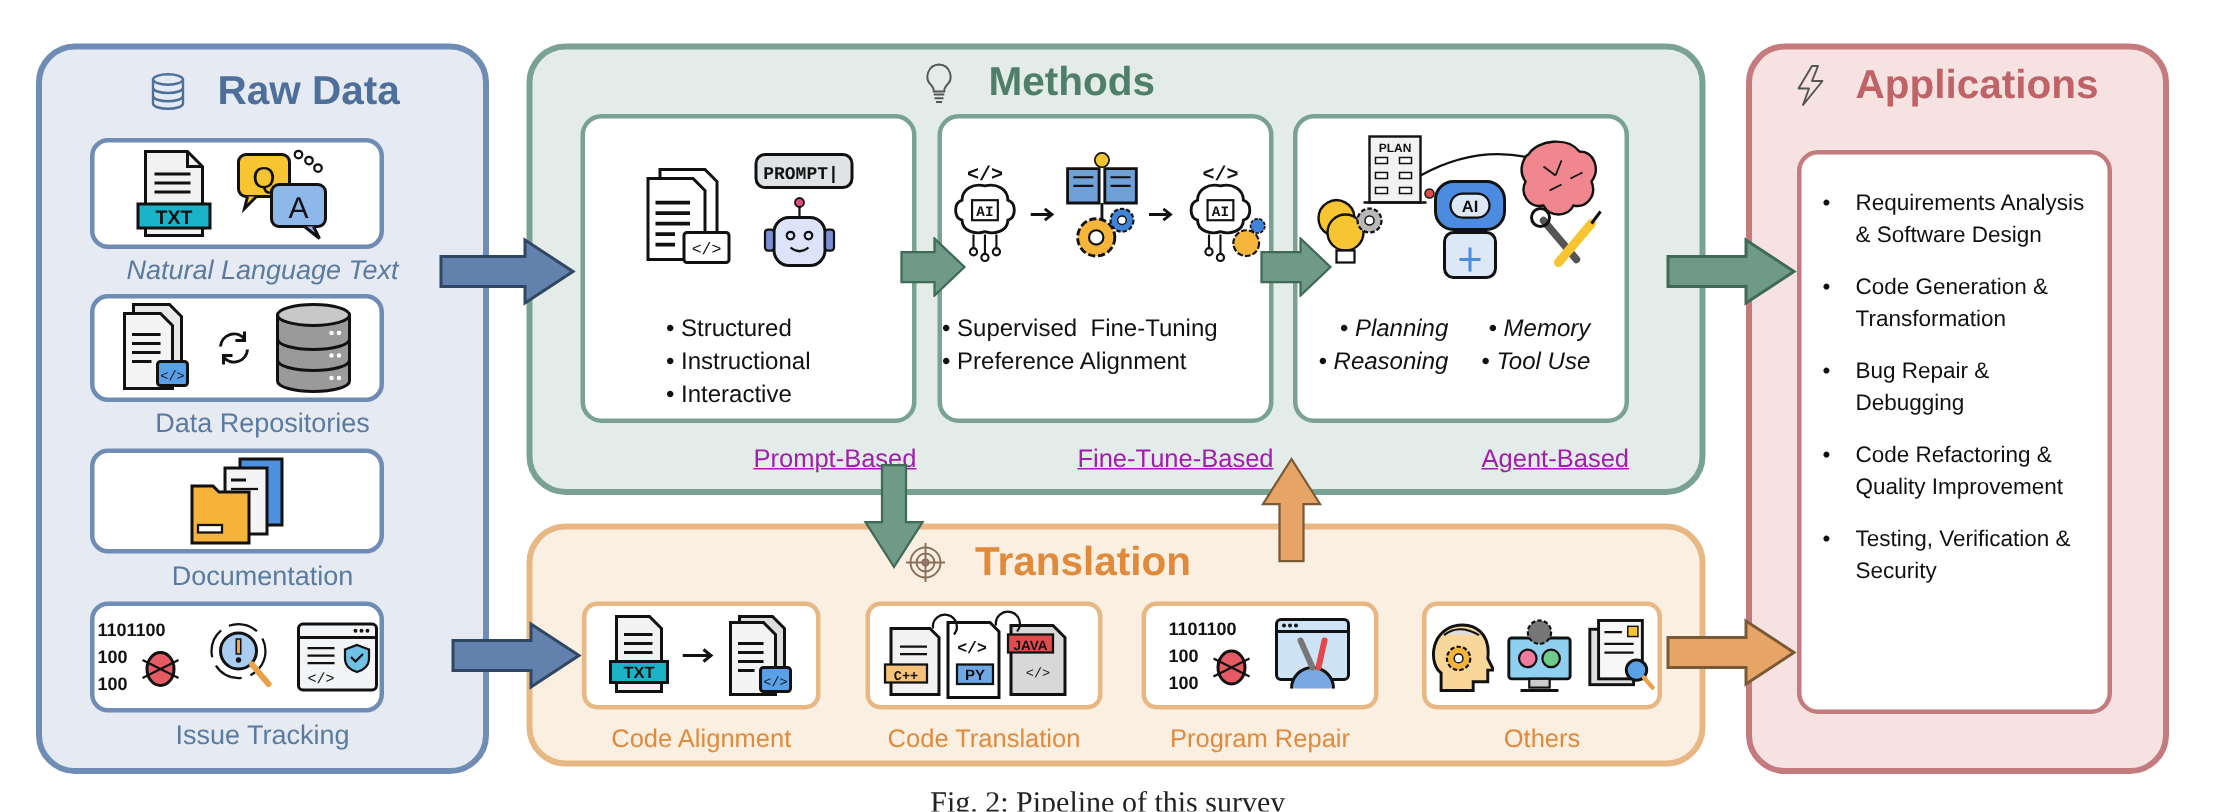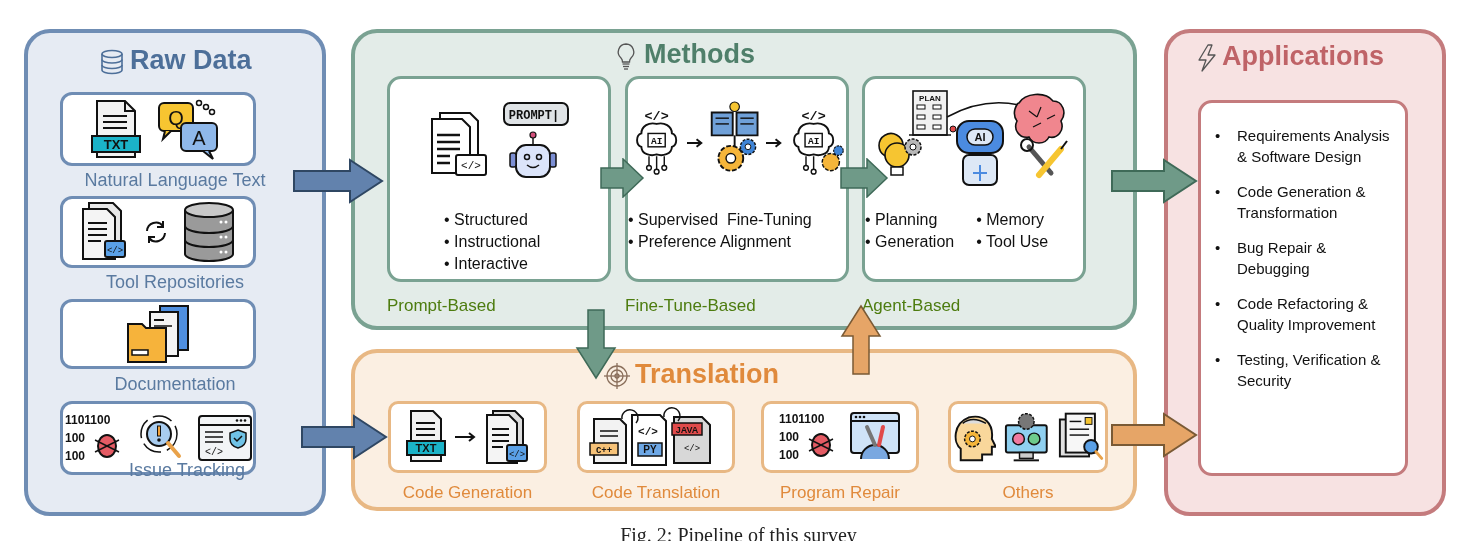--- a/index.html
+++ b/index.html
@@ -5,37 +5,37 @@
   * { box-sizing: border-box; margin: 0; padding: 0; }
   html, body { width: 1477px; height: 541px; background: #ffffff; overflow: hidden; }
   body { position: relative; font-family: "Liberation Sans", "DejaVu Sans", sans-serif; }
 
   .panel { position: absolute; border-radius: 26px; border-width: 4px; border-style: solid; }
   .raw-panel { left: 24px; top: 29px; width: 302px; height: 487px; background: #e6ebf3; border-color: #6f8db4; }
   .methods-panel { left: 351px; top: 29px; width: 786px; height: 301px; background: #e3ece8; border-color: #7aa292; }
   .bench-panel { left: 351px; top: 349px; width: 786px; height: 162px; background: #fbefe2; border-color: #e8b884; }
   .apps-panel { left: 1164px; top: 29px; width: 282px; height: 487px; background: #f7e2e2; border-color: #c47b7d; }
 
-  .panel-title { position: absolute; display: flex; align-items: flex-end; gap: 4px; font-weight: bold; font-size: 27px; }
+  .panel-title { position: absolute; display: flex; align-items: center; gap: 19px; font-weight: bold; font-size: 27px; }
   .raw-title { left: 70px; top: 12px; color: #4d6f99; }
   .methods-title { left: 257px; top: 6px; color: #4f7f6a; }
   .bench-title { left: 248px; top: 6px; color: #e08a3c; }
   .apps-title { left: 28px; top: 8px; color: #bf6367; }
 
   .title-icon { width: 28px; height: 28px; display: inline-block; }
 
   
   .raw-card { position: absolute; left: 60px; width: 196px; background: #fff; border: 3px solid #6f8db4; border-radius: 12px; display: flex; align-items: center; justify-content: center; gap: 10px; }
   .raw-label { position: absolute; left: 24px; width: 302px; text-align: center; color: #5a7aa0; font-size: 18px; }
 
   
   .method-card { position: absolute; top: 76px; width: 224px; height: 206px; background: #fff; border: 3px solid #7aa292; border-radius: 14px; }
   .method-icons { position: absolute; left: 0; right: 0; top: 14px; height: 100px; display: flex; align-items: center; justify-content: center; gap: 6px; }
   .method-bullets { position: absolute; left: 0; right: 0; top: 130px; font-size: 16px; color: #111; line-height: 22px; }
-  .method-label { position: absolute; top: 296px; width: 224px; text-align: left; color: #4d7c0f; font-size: 17px; }
+  .method-label { position: absolute; top: 296px; width: 224px; text-align: right; color: #a21caf; font-size: 17px; text-decoration: underline; }
 
   
   .bench-card { position: absolute; top: 401px; height: 72px; background: #fff; border: 3px solid #e8b884; border-radius: 10px; display: flex; align-items: center; justify-content: center; gap: 6px; }
   .bench-label { position: absolute; top: 483px; text-align: center; color: #e08a3c; font-size: 17px; }
 
   
   .apps-card { position: absolute; left: 1198px; top: 100px; width: 210px; height: 376px; background: #fff; border: 3px solid #c47b7d; border-radius: 14px; padding: 22px 10px 0 14px; }
   .apps-list { list-style: none; }
   .apps-list li { display: flex; gap: 14px; font-size: 15px; line-height: 21px; color: #111; margin-bottom: 14px; }
   .apps-list li .dot { width: 8px; flex: 0 0 8px; }
@@ -72,21 +72,21 @@
     <path d="M10 34l-2 8 8-8" fill="#f7c531" stroke="#111" stroke-width="2"></path>
     <text x="21" y="28" text-anchor="middle" font-family="Liberation Sans, sans-serif" font-size="20" fill="#111">Q</text>
     <rect x="26" y="26" width="36" height="28" rx="5" fill="#8fb8ea" stroke="#111" stroke-width="2"></rect>
     <path d="M54 54l4 8-10-8" fill="#8fb8ea" stroke="#111" stroke-width="2"></path>
     <text x="44" y="48" text-anchor="middle" font-family="Liberation Sans, sans-serif" font-size="20" fill="#111">A</text>
     <circle cx="44" cy="6" r="2.5" fill="none" stroke="#111" stroke-width="1.5"></circle>
     <circle cx="51" cy="10" r="2.5" fill="none" stroke="#111" stroke-width="1.5"></circle>
     <circle cx="57" cy="15" r="2.5" fill="none" stroke="#111" stroke-width="1.5"></circle>
   </svg>
 </div>
-<div class="raw-label" style="top:170px;">Natural Language Text</div>
+<div class="raw-label" style="top:170px;font-style:italic;">Natural Language Text</div>
 
 <div class="raw-card" style="top:196px;height:72px;">
   <svg width="52" height="62" viewBox="0 0 52 62">
     <path d="M10 2h24l8 8v42H10z" fill="#e8e8e8" stroke="#111" stroke-width="2"></path>
     <path d="M4 8h24l8 8v42H4z" fill="#f4f4f4" stroke="#111" stroke-width="2"></path>
     <line x1="9" y1="22" x2="28" y2="22" stroke="#111" stroke-width="2"></line>
     <line x1="9" y1="28" x2="28" y2="28" stroke="#111" stroke-width="2"></line>
     <line x1="9" y1="34" x2="28" y2="34" stroke="#111" stroke-width="2"></line>
     <line x1="9" y1="40" x2="22" y2="40" stroke="#111" stroke-width="2"></line>
     <rect x="26" y="40" width="20" height="16" rx="2" fill="#5aa0e6" stroke="#111" stroke-width="2"></rect>
@@ -103,21 +103,21 @@
     <ellipse cx="28" cy="10" rx="24" ry="7" fill="#c8c8c8" stroke="#111" stroke-width="2"></ellipse>
     <path d="M4 26c0 4 11 7 24 7s24-3 24-7M4 40c0 4 11 7 24 7s24-3 24-7" fill="none" stroke="#111" stroke-width="2"></path>
     <circle cx="40" cy="22" r="1.5" fill="#fff"></circle>
       <circle cx="45" cy="22" r="1.5" fill="#fff"></circle>
     <circle cx="40" cy="37" r="1.5" fill="#fff"></circle>
       <circle cx="45" cy="37" r="1.5" fill="#fff"></circle>
     <circle cx="40" cy="52" r="1.5" fill="#fff"></circle>
       <circle cx="45" cy="52" r="1.5" fill="#fff"></circle>
   </svg>
 </div>
-<div class="raw-label" style="top:272px;">Tool Repositories</div>
+<div class="raw-label" style="top:272px;">Data Repositories</div>
 
 <div class="raw-card" style="top:299px;height:70px;">
   <svg width="76" height="64" viewBox="0 0 76 64">
     <rect x="40" y="4" width="28" height="44" fill="#4f8fe0" stroke="#111" stroke-width="2"></rect>
     <rect x="30" y="10" width="28" height="44" fill="#f4f4f4" stroke="#111" stroke-width="2"></rect>
     <line x1="34" y1="18" x2="44" y2="18" stroke="#111" stroke-width="2"></line>
     <line x1="34" y1="24" x2="52" y2="24" stroke="#111" stroke-width="1.5"></line>
     <path d="M8 22h14l4 4h20v34H8z" fill="#f6b33b" stroke="#111" stroke-width="2"></path>
     <rect x="12" y="48" width="16" height="5" fill="#fff" stroke="#111" stroke-width="1.5"></rect>
   </svg>
@@ -147,21 +147,21 @@
       <circle cx="44" cy="8.5" r="1.3" fill="#111"></circle>
       <circle cx="48" cy="8.5" r="1.3" fill="#111"></circle>
     <line x1="8" y1="20" x2="26" y2="20" stroke="#111" stroke-width="1.5"></line>
     <line x1="8" y1="25" x2="26" y2="25" stroke="#111" stroke-width="1.5"></line>
     <line x1="8" y1="30" x2="26" y2="30" stroke="#111" stroke-width="1.5"></line>
     <text x="8" y="43" font-family="Liberation Mono, monospace" font-size="10" fill="#111">&lt;/&gt;</text>
     <path d="M41 18l8 3v6c0 5-4 8-8 9-4-1-8-4-8-9v-6z" fill="#6fc2e6" stroke="#111" stroke-width="1.5"></path>
     <path d="M37 26l3 3 5-5" fill="none" stroke="#111" stroke-width="1.5"></path>
   </svg>
 </div>
-<div class="raw-label" style="top:460px;margin-left:12px;">Issue Tracking</div>
+<div class="raw-label" style="top:480px;">Issue Tracking</div>
 
 <div class="panel methods-panel">
   <div class="panel-title methods-title">
     <svg class="title-icon" viewBox="0 0 28 28">
       <path d="M14 2a8 8 0 0 0-5 14c1 1 1.5 2 1.5 4h7c0-2 .5-3 1.5-4a8 8 0 0 0-5-14z" fill="none" stroke="#555" stroke-width="1.3"></path>
       <line x1="10.5" y1="22" x2="17.5" y2="22" stroke="#555" stroke-width="1.3"></line>
       <line x1="11" y1="24.5" x2="17" y2="24.5" stroke="#555" stroke-width="1.3"></line>
       <line x1="12" y1="27" x2="16" y2="27" stroke="#555" stroke-width="1.3"></line>
     </svg>
     <span>Methods</span>
@@ -245,21 +245,21 @@
       <circle cx="56" cy="48" r="5" fill="#3f84d6" stroke="#111" stroke-width="1.2" stroke-dasharray="2.5 1"></circle>
     </svg>
   </div>
   <div class="method-bullets" style="">
     <div>• <span style="white-space:pre">Supervised  Fine-Tuning</span></div>
     <div>• <span>Preference Alignment</span></div>
   </div>
 </div>
 <div class="method-label" style="left:625px;">Fine-Tune-Based</div>
 
-<div class="method-card" style="left:862px;">
+<div class="method-card" style="left:862px;text-align:right;">
   <div class="method-icons" style="top:4px;height:118px;">
     <svg width="210" height="110" viewBox="0 0 210 110">
       <g>
         <rect x="44" y="4" width="34" height="44" fill="#f2f2f2" stroke="#111" stroke-width="1.6"></rect>
         <text x="61" y="14" text-anchor="middle" font-family="Liberation Sans, sans-serif" font-weight="bold" font-size="8" fill="#111">PLAN</text>
         <rect x="48" y="18" width="8" height="4" fill="#fff" stroke="#111" stroke-width="1"></rect>
         <rect x="64" y="18" width="8" height="4" fill="#fff" stroke="#111" stroke-width="1"></rect>
         <rect x="48" y="28" width="8" height="4" fill="#fff" stroke="#111" stroke-width="1"></rect>
         <rect x="64" y="28" width="8" height="4" fill="#fff" stroke="#111" stroke-width="1"></rect>
         <rect x="48" y="38" width="8" height="4" fill="#fff" stroke="#111" stroke-width="1"></rect>
@@ -287,24 +287,24 @@
         <circle cx="44" cy="60" r="3" fill="#fff" stroke="#111" stroke-width="1"></circle>
       </g>
       <g>
         <path d="M160 60l22 26" stroke="#555" stroke-width="5" stroke-linecap="round"></path>
         <circle cx="158" cy="58" r="6" fill="none" stroke="#111" stroke-width="2"></circle>
         <path d="M192 62l-22 26" stroke="#f6c531" stroke-width="6" stroke-linecap="round"></path>
         <path d="M192 62l6-8" stroke="#111" stroke-width="2"></path>
       </g>
     </svg>
   </div>
-  <div class="method-bullets" style="display:flex;gap:22px;">
+  <div class="method-bullets" style="padding-left:14px;display:flex;gap:22px;font-style:italic;">
     <div>
       <div>• <span>Planning</span></div>
-      <div>• <span>Generation</span></div>
+      <div>• <span>Reasoning</span></div>
     </div>
     <div>
       <div>• <span>Memory</span></div>
       <div>• <span>Tool Use</span></div>
     </div>
   </div>
 </div>
 <div class="method-label" style="left:862px;">Agent-Based</div>
 
 <div class="panel bench-panel">
@@ -336,21 +336,21 @@
     <path d="M10 2h22l8 8v40H10z" fill="#ddd" stroke="#111" stroke-width="2"></path>
     <path d="M4 6h22l8 8v40H4z" fill="#f4f4f4" stroke="#111" stroke-width="2"></path>
     <line x1="9" y1="20" x2="26" y2="20" stroke="#111" stroke-width="2"></line>
     <line x1="9" y1="26" x2="26" y2="26" stroke="#111" stroke-width="2"></line>
     <line x1="9" y1="32" x2="26" y2="32" stroke="#111" stroke-width="2"></line>
     <line x1="9" y1="38" x2="20" y2="38" stroke="#111" stroke-width="2"></line>
     <rect x="24" y="36" width="20" height="16" rx="2" fill="#5aa0e6" stroke="#111" stroke-width="2"></rect>
     <text x="34" y="48" text-anchor="middle" font-family="Liberation Mono, monospace" font-size="9" fill="#111">&lt;/&gt;</text>
   </svg>
 </div>
-<div class="bench-label" style="left:388px;width:159px;">Code Generation</div>
+<div class="bench-label" style="left:388px;width:159px;">Code Alignment</div>
 
 <div class="bench-card" style="left:577px;width:158px;">
   <svg width="140" height="64" viewBox="0 0 140 64">
     <g>
       <path d="M8 14h26l6 6v38H8z" fill="#f2f2f2" stroke="#111" stroke-width="2"></path>
       <line x1="14" y1="26" x2="32" y2="26" stroke="#111" stroke-width="1.5"></line>
       <line x1="14" y1="31" x2="32" y2="31" stroke="#111" stroke-width="1.5"></line>
       <rect x="4" y="38" width="28" height="12" fill="#f6c278" stroke="#111" stroke-width="1.5"></rect>
       <text x="18" y="48" text-anchor="middle" font-family="Liberation Mono, monospace" font-weight="bold" font-size="9" fill="#111">C++</text>
     </g>

